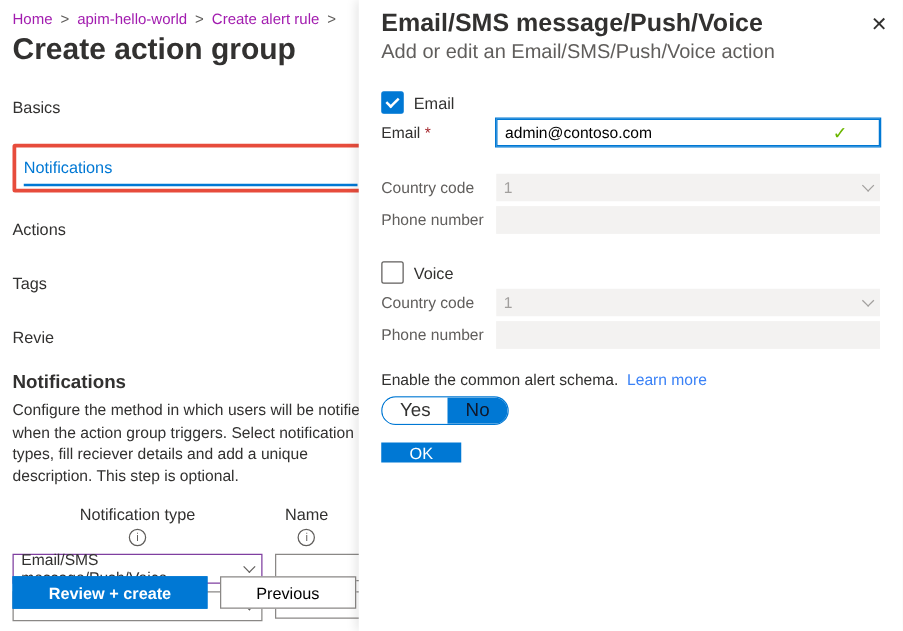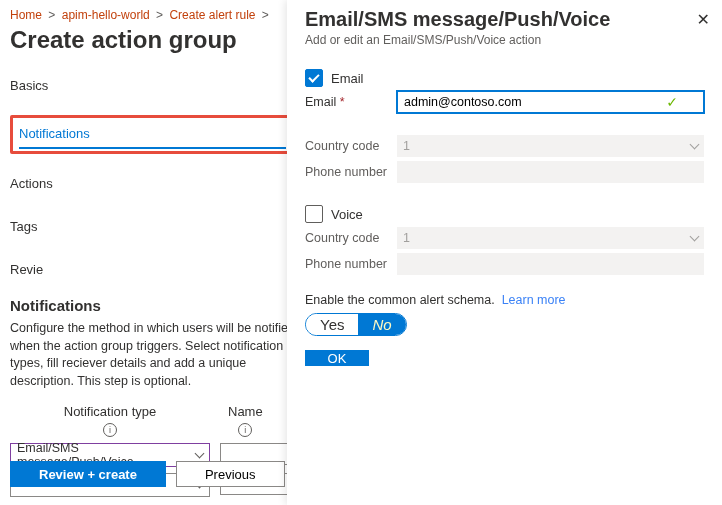--- a/index.html
+++ b/index.html
@@ -1,19 +1,19 @@
 <!DOCTYPE html>
 <html><head>
 <meta charset="utf-8">
 <style>
   html,body{margin:0;padding:0;font-family:"Segoe UI",Arial,sans-serif;font-size:13px;color:#323130;background:#fff;}
   .page{width:722px;height:505px;position:relative;overflow:hidden;}
   .left{position:absolute;left:0;top:0;width:285px;padding:8px 0 0 10px;}
   .crumbs{font-size:12px;}
-  .crumbs a{color:#c2410c;text-decoration:none;margin-top:35px;}
+  .crumbs a{color:#a21caf;text-decoration:none;margin-top:35px;}
   .crumbs .sep{color:#605e5c;margin:0 3px;}
   h1.title{font-size:24px;font-weight:600;margin:4px 0 18px 0;}
   .tabs{display:flex;gap:16px;border-bottom:0;margin-bottom:14px;flex-direction:column;}
   .tab{font-size:13px;padding:6px 0;color:#323130;cursor:pointer;}
   .tab.active{color:#0078d4;border-bottom:2px solid #0078d4;}
   .tab-highlight{border:3px solid #e74c3c;padding:2px 6px;border-radius:2px;}
   h2.sub{font-size:15px;font-weight:600;margin:6px 0 6px 0;}
   p.desc{font-size:12.5px;color:#323130;margin:0 0 14px 0;line-height:1.4;}
   .cols{display:flex;gap:18px;font-size:13px;margin-bottom:6px;}
   .col-label{display:flex;align-items:center;gap:4px;flex-direction:column;}
@@ -24,21 +24,21 @@
   .row{display:flex;gap:10px;margin-bottom:6px;}
   .row .c1{width:200px;}
   .row .c2{flex:1;}
   .txt{border:1px solid #8a8886;height:22px;width:100%;box-sizing:border-box;}
   .footer{position:absolute;left:10px;bottom:18px;display:flex;gap:10px;}
   .btn{height:26px;padding:0 28px;font-size:13px;border:1px solid #8a8886;background:#fff;cursor:pointer;}
   .btn.primary{background:#0078d4;color:#fff;border-color:#0078d4;font-weight:600;}
 
   .panel{position:absolute;right:0;top:0;width:435px;height:505px;background:#fff;box-shadow:-2px 0 8px rgba(0,0,0,0.1);padding:8px 18px 0 18px;box-sizing:border-box;}
   .panel h2{font-size:20px;font-weight:600;margin:0;}
-  .panel .psub{font-size:12px;color:#605e5c;margin:2px 0 0 0;}
+  .panel .psub{font-size:16px;color:#605e5c;margin:2px 0 0 0;}
   .close-x{position:absolute;right:12px;top:10px;font-size:16px;cursor:pointer;color:#323130;}
   .sect{margin-top:22px;}
   .chk-row{display:flex;align-items:center;gap:8px;font-size:13px;margin-bottom:4px;}
   .chk{width:16px;height:16px;border:1px solid #605e5c;border-radius:2px;display:inline-flex;align-items:center;justify-content:center;background:#fff;}
   .chk.on{background:#0078d4;border-color:#0078d4;}
   .chk.on::after{content:"";width:4px;height:8px;border:solid #fff;border-width:0 2px 2px 0;transform:rotate(45deg);margin-top:-2px;}
   .field-row{display:flex;align-items:center;gap:6px;font-size:12.5px;margin-bottom:4px;}
   .field-row .lbl{width:86px;color:#605e5c;}
   .field-row .lbl.req::after{content:" *";color:#a4262c;}
   .field-row .lbl.on{color:#323130;}
@@ -46,21 +46,21 @@
   .inp.focus{border:1px solid #0078d4;outline:1px solid #0078d4;}
   .inp.dis{background:#f3f2f1;border-color:#f3f2f1;color:#a19f9d;}
   .valid-mark{position:absolute;right:26px;color:#6bb700;font-size:14px;}
   .dd-dis{flex:1;height:22px;background:#f3f2f1;color:#a19f9d;display:flex;align-items:center;justify-content:space-between;padding:0 6px;font-size:12.5px;}
   .dd-dis .chev{border-color:#a19f9d;}
   .schema{font-size:12.5px;margin-top:18px;}
   .schema a{color:#3b82f6;text-decoration:none;}
   .toggle{margin-top:6px;display:inline-flex;border:1px solid #0078d4;border-radius:12px;overflow:hidden;font-size:15px;}
   .toggle span{padding:2px 14px;}
   .toggle .off{background:#fff;color:#323130;}
-  .toggle .on{background:#0078d4;color:#fef9c3;font-style:italic;}
+  .toggle .on{background:#0078d4;color:#0f172a;}
   .ok-btn{margin-top:14px;background:#0078d4;color:#fff;border:none;height:16px;width:64px;font-size:13px;cursor:pointer;}
 </style>
 </head>
 <body>
 
 <div class="page">
 
   <div class="left">
     <div class="crumbs">
       <a>Home</a>

